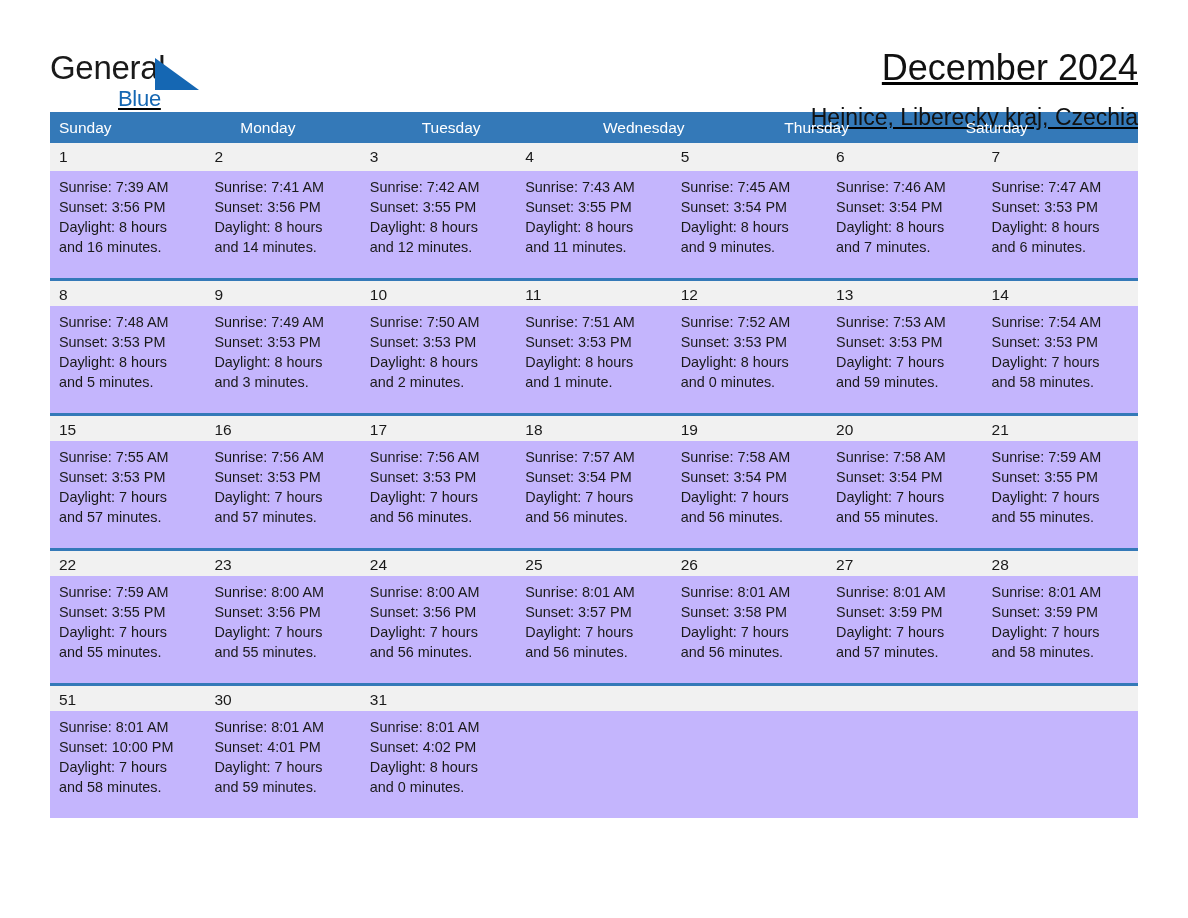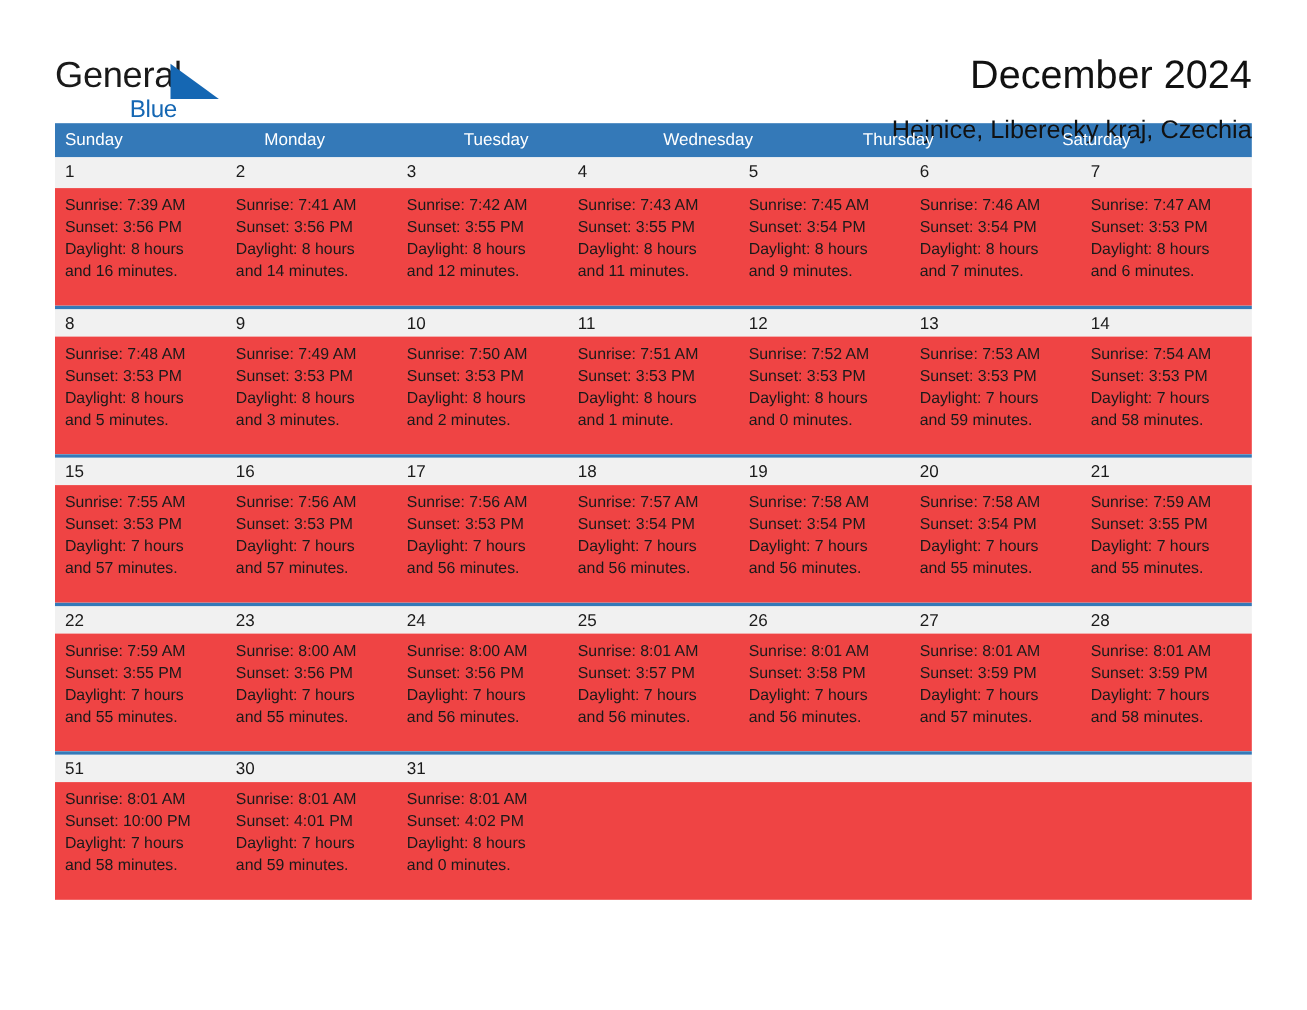--- a/index.html
+++ b/index.html
@@ -23,20 +23,21 @@
     padding: 0 50px;
   }
 
   
   .header {
     display: flex;
     align-items: flex-start;
     justify-content: space-between;
     padding-top: 42px;
     height: 110px;
+    text-decoration: underline;
   }
   .brand {
     position: relative;
     width: 200px;
     height: 78px;
     padding-top: 8px;
   }
   .brand-general {
     font-size: 33px;
     line-height: 36px;
@@ -117,21 +118,21 @@
   }
   .daynum {
     flex: 1 1 0;
     font-size: 15.5px;
     line-height: 27px;
     padding-left: 9px;
     color: #1a1a1a;
   }
   .detail-row {
     display: flex;
-    background: #ef4444;
+    background: #c4b5fd;
     height: 107px;
     padding-top: 6px;
   }
   .detail {
     flex: 1 1 0;
     padding-left: 9px;
     font-size: 14.4px;
     line-height: 20px;
     color: #1a1a1a;
   }

